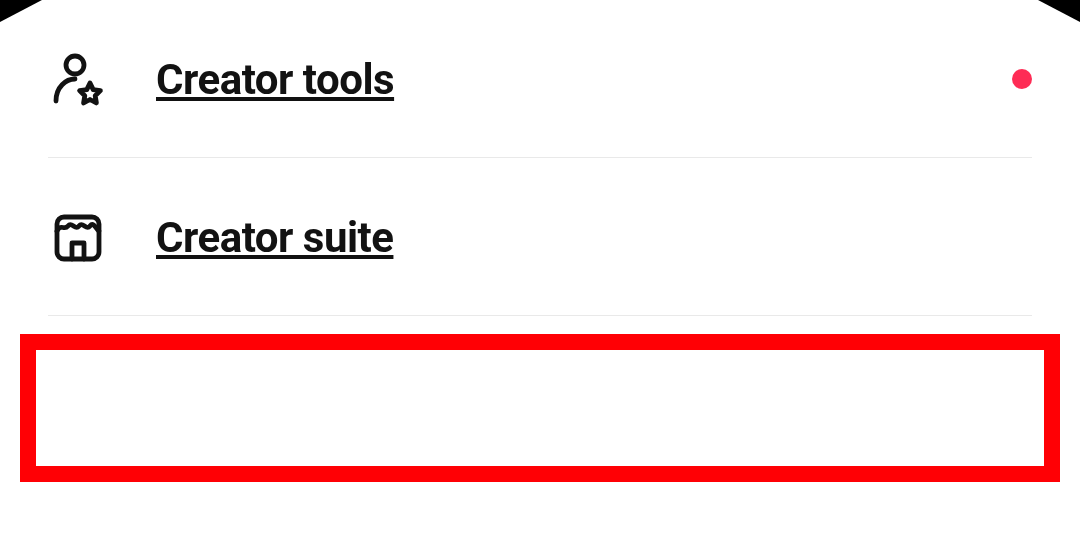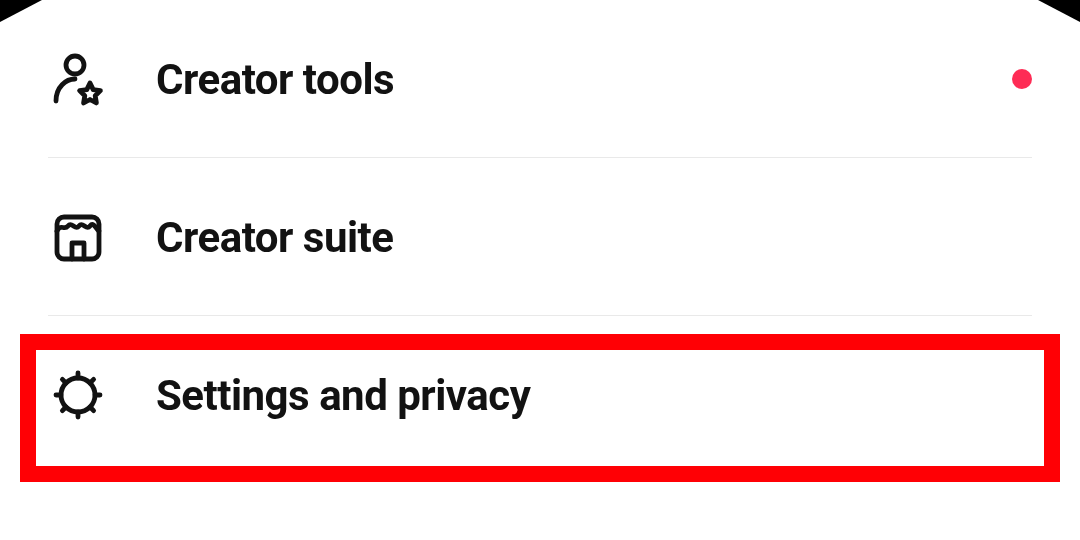--- a/index.html
+++ b/index.html
@@ -7,20 +7,21 @@
   .page { width: 1080px; height: 540px; position: relative; }
   .menu-list { list-style: none; }
   .menu-item {
     display: flex;
     align-items: center;
     height: 158px;
     padding-left: 48px;
     padding-right: 48px;
     position: relative;
     cursor: pointer;
+    text-decoration: underline;
   }
   .menu-item .icon {
     width: 60px;
     height: 60px;
     flex: 0 0 60px;
     display: flex;
     align-items: center;
     justify-content: center;
   }
   .menu-item .icon svg { width: 56px; height: 56px; display: block; }
@@ -93,33 +94,17 @@
         <svg viewBox="0 0 56 56" fill="none" stroke="#121212" stroke-width="4.8" stroke-linecap="round" stroke-linejoin="round">
           <rect x="7" y="8" width="42" height="42" rx="7"></rect>
           <path d="M7 22 C11 14 14 22 18 17 C22 12 25 22 29 17 C33 12 36 22 40 17 C44 12 47 22 49 22"></path>
           <path d="M22 50 V34 H34 V50"></path>
         </svg>
       </span>
       <span class="label">Creator suite</span>
       <span class="divider"></span>
     </li>
 
-    <li class="menu-item">
-      <span class="icon">
-        <svg viewBox="0 0 56 56" fill="none" stroke="#121212" stroke-width="4.8" stroke-linecap="round" stroke-linejoin="round">
-          <circle cx="28" cy="28" r="17"></circle>
-          <line x1="28" y1="6" x2="28" y2="11"></line>
-          <line x1="28" y1="45" x2="28" y2="50"></line>
-          <line x1="6" y1="28" x2="11" y2="28"></line>
-          <line x1="45" y1="28" x2="50" y2="28"></line>
-          <line x1="12.4" y1="12.4" x2="16" y2="16"></line>
-          <line x1="40" y1="40" x2="43.6" y2="43.6"></line>
-          <line x1="12.4" y1="43.6" x2="16" y2="40"></line>
-          <line x1="40" y1="16" x2="43.6" y2="12.4"></line>
-        </svg>
-      </span>
-      <span class="label">Settings and privacy</span>
-    </li>
 
   </ul>
 
   <div class="highlight-box"></div>
 </div>
 
 </body></html>

